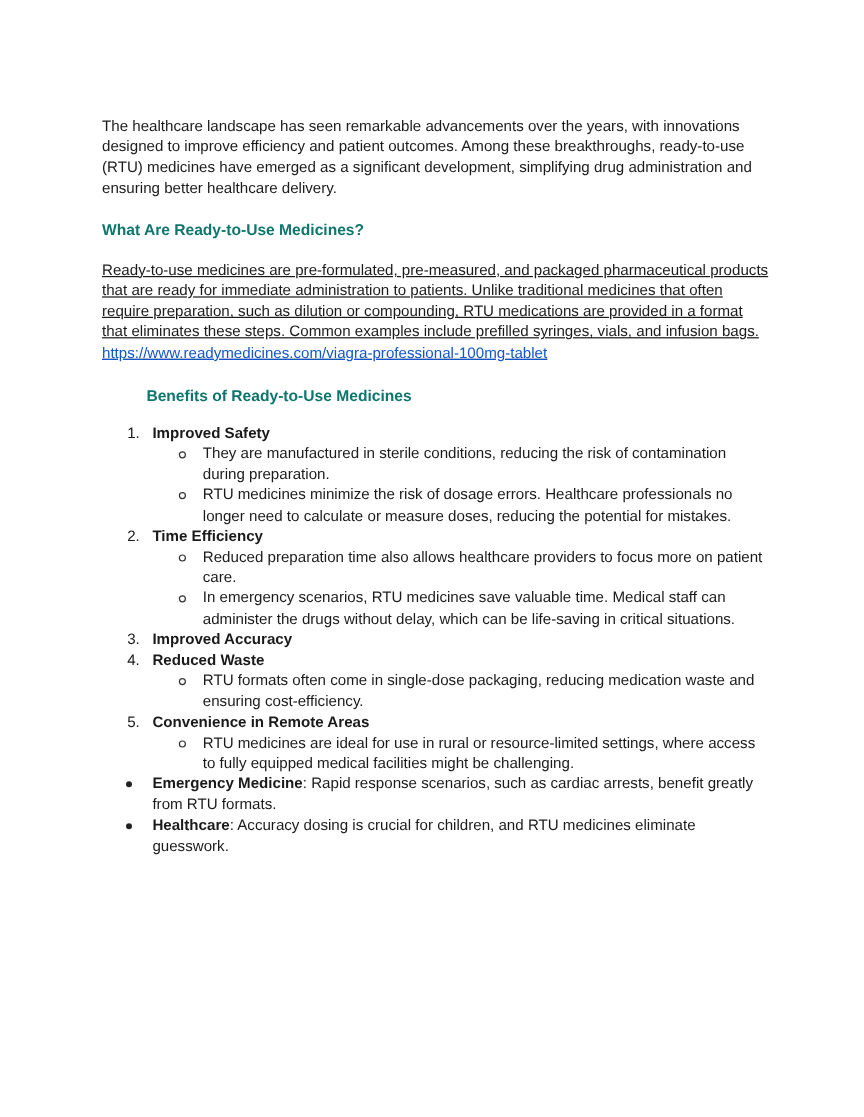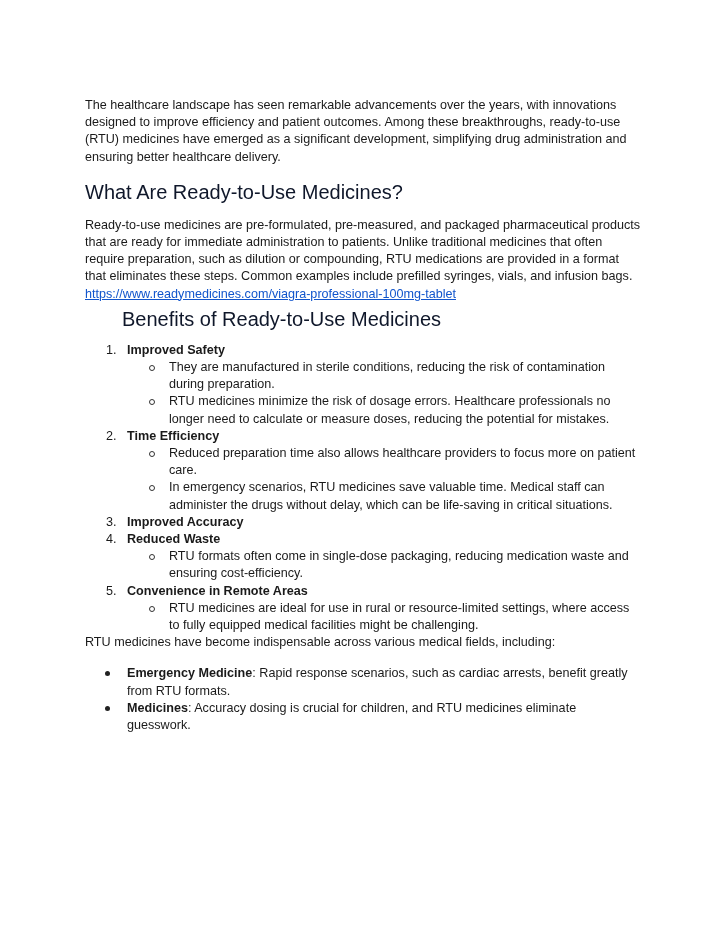--- a/index.html
+++ b/index.html
@@ -2,24 +2,24 @@
 <html><head>
 <meta charset="utf-8">
 <style>
   html, body { margin: 0; padding: 0; background: #ffffff; }
   body {
     width: 720px; height: 931px; position: relative; overflow: hidden;
     font-family: "Liberation Sans", sans-serif; color: #1a1a1a;
   }
   .page { position: absolute; left: 85px; top: 97px; width: 556px; }
   p { margin: 0; font-size: 12.6px; line-height: 17.2px; }
-  h2 { margin: 0; font-size: 20px; font-weight: normal; line-height: 20px; color: #0f172a; }
+  h2 { margin: 0; font-size: 13px; font-weight: bold; line-height: 20px; color: #0f766e; }
   .p1 { margin-bottom: 16px; }
   .h-what { margin-bottom: 15px; }
-  .p2 { margin-bottom: 6px; }
+  .p2 { margin-bottom: 17px; text-decoration: underline; }
   .h-benefits { margin-bottom: 13px; margin-left: 37px; }
   a.link { color: #1155cc; text-decoration: underline; }
   ol.benefits { list-style: none; margin: 0; padding: 0; }
   ol.benefits > li { position: relative; padding-left: 42px; font-size: 12.6px; line-height: 17.2px; }
   .num { position: absolute; left: 21px; top: 0; }
   .item-title { font-weight: bold; }
   ul.sub { list-style: none; margin: 0; padding: 0; }
   ul.sub > li { position: relative; padding-left: 42px; font-size: 12.6px; line-height: 17.2px; }
   .circle { position: absolute; left: 22px; top: 6px; width: 4px; height: 4px; border: 1px solid #333; border-radius: 50%; }
   .h-apps { margin-top: 17px; margin-bottom: 14px; }
@@ -70,19 +70,18 @@
     </li>
     <li>
       <span class="num">5.</span>
       <span class="item-title">Convenience in Remote Areas</span>
       <ul class="sub">
         <li><span class="circle"></span><span>RTU medicines are ideal for use in rural or resource-limited settings, where access to fully equipped medical facilities might be challenging.</span></li>
       </ul>
     </li>
   </ol>
 
-  <p class="p3">RTU medicines have become indispensable across various medical fields, including:</p>
   <ul class="apps">
     <li><span class="dot"></span><b>Emergency Medicine</b><span>: Rapid response scenarios, such as cardiac arrests, benefit greatly from RTU formats.</span></li>
-    <li><span class="dot"></span><b>Medicines</b><span>: Accuracy dosing is crucial for children, and RTU medicines eliminate guesswork.</span></li>
+    <li><span class="dot"></span><b>Healthcare</b><span>: Accuracy dosing is crucial for children, and RTU medicines eliminate guesswork.</span></li>
   </ul>
 
 </div>
 
 </body></html>

